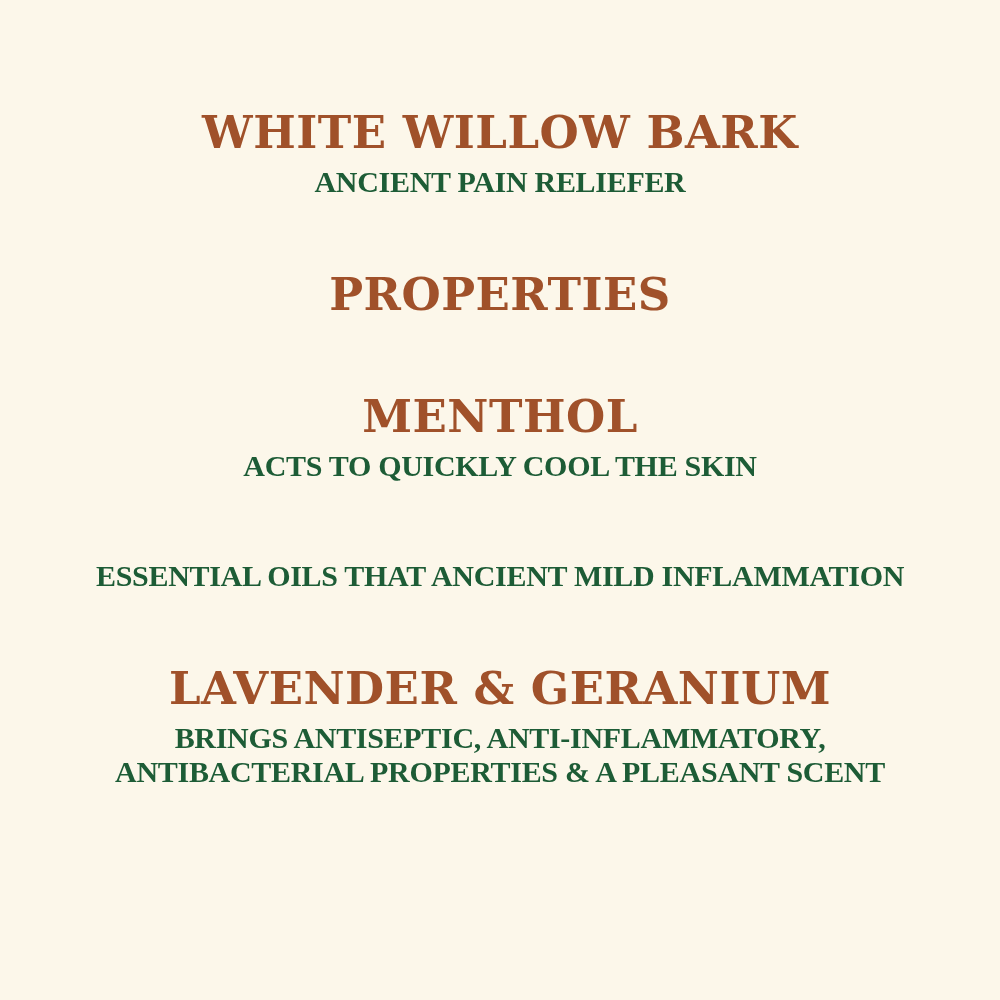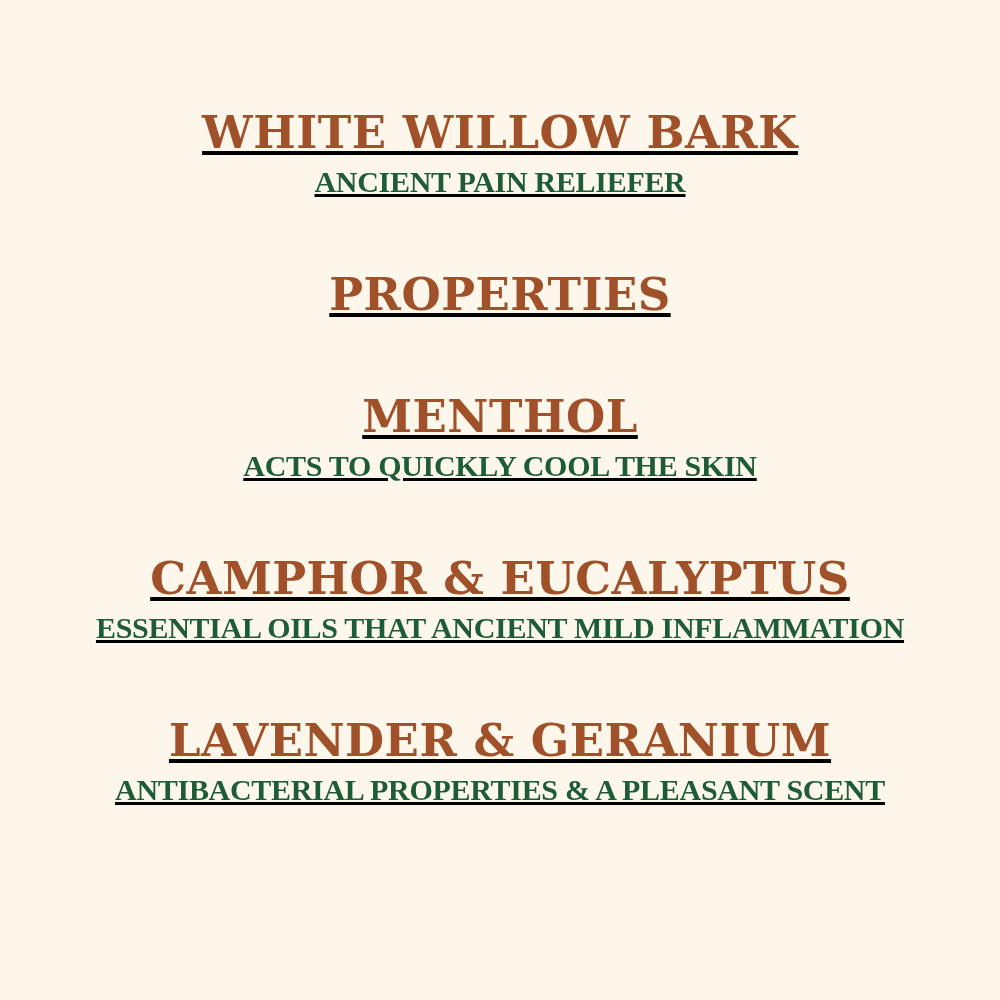--- a/index.html
+++ b/index.html
@@ -13,21 +13,20 @@
     overflow: hidden;
   }
   .panel {
     box-sizing: border-box;
     width: 1000px;
     height: 1000px;
     padding-top: 107px;
     display: flex;
     flex-direction: column;
     align-items: center;
-    text-decoration: underline;
   }
   .section {
     width: 960px;
     margin: 0 auto 70px auto;
     text-align: center;
   }
   .section-title {
     font-family: "DejaVu Serif", serif;
     font-weight: bold;
     font-size: 45px;
@@ -66,26 +65,26 @@
   </div>
 
   <div class="section">
     <div class="section-title">MENTHOL</div>
     <div class="section-desc">
       <div class="desc-line">ACTS TO QUICKLY COOL THE SKIN</div>
     </div>
   </div>
 
   <div class="section">
-    <div class="section-title">CAMPHOR &amp; EUCALYPTUS</div>
     <div class="section-desc">
       <div class="desc-line">ESSENTIAL OILS THAT ANCIENT MILD INFLAMMATION</div>
     </div>
   </div>
 
   <div class="section">
     <div class="section-title">LAVENDER &amp; GERANIUM</div>
     <div class="section-desc">
+      <div class="desc-line">BRINGS ANTISEPTIC, ANTI-INFLAMMATORY,</div>
       <div class="desc-line">ANTIBACTERIAL PROPERTIES &amp; A PLEASANT SCENT</div>
     </div>
   </div>
 
 </div>
 
 </body></html>

